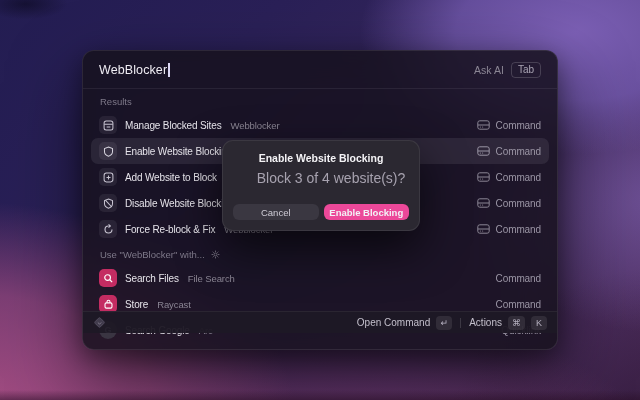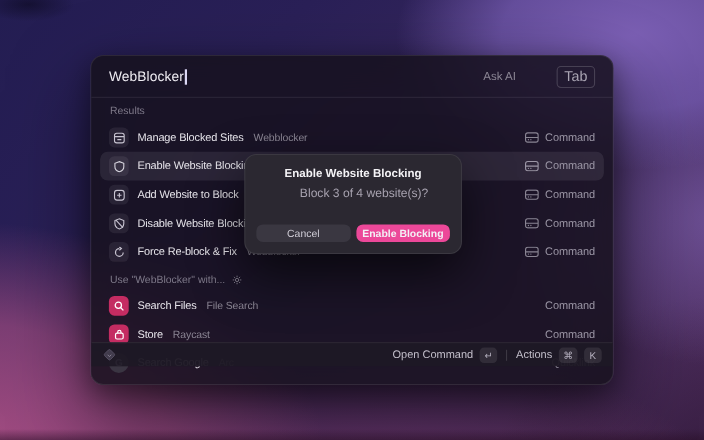--- a/index.html
+++ b/index.html
@@ -24,22 +24,22 @@
     border:1px solid rgba(255,255,255,.09); border-radius:12px;
     box-shadow:0 30px 70px rgba(0,0,0,.55), 0 8px 24px rgba(0,0,0,.4);
     overflow:hidden; color:#e9e7ee;
   }
   .searchbar { height:38px; display:flex; align-items:center; padding:0 16px;
     border-bottom:1px solid rgba(255,255,255,.07); }
   .search-text { font-size:12.5px; color:#efedf3; letter-spacing:.1px; }
   .caret { display:inline-block; width:1.5px; height:14px; background:#dcd8f5; margin-left:1px; vertical-align:-2px; }
   .search-right { margin-left:auto; display:flex; align-items:center; gap:7px; }
   .askai { font-size:10.5px; color:#8b8694; }
-  .tab-badge { font-size:13px; color:#aaa5b3; border:1px solid rgba(255,255,255,.17);
-    border-radius:4px; padding:1px 6px 2px;margin-left:30px; }
+  .tab-badge { font-size:10px; color:#aaa5b3; border:1px solid rgba(255,255,255,.17);
+    border-radius:4px; padding:1px 6px 2px; }
 
   .section-header { font-size:9.5px; color:#7e7989; padding:7px 17px 5px; display:flex; align-items:center; gap:6px; }
   .row { height:26px; margin:0 8px; padding:0 8px; border-radius:7px;
     display:flex; align-items:center; white-space:nowrap; overflow:hidden;text-align:center; }
   .row.selected { background:rgba(255,255,255,.08); }
   .row-icon { width:18px; height:18px; border-radius:5px; flex:0 0 18px;
     display:flex; align-items:center; justify-content:center;
     background:rgba(255,255,255,.07); margin-right:8px; }
   .row-icon.pink { background:#c42c62; }
   .row-icon.circle { background:#3a3542; border-radius:50%; }
@@ -56,21 +56,21 @@
   .footer-right { margin-left:auto; display:flex; align-items:center; gap:6px; }
   .footer-label { font-size:10px; color:#c3bfcb; }
   .kbd { min-width:16px; height:14px; padding:0 4px; border-radius:4px; background:rgba(255,255,255,.09);
     color:#b5b0bf; font-size:9px; display:flex; align-items:center; justify-content:center; }
   .fdiv { width:1px; height:10px; background:rgba(255,255,255,.14); margin:0 2px; }
 
   .dialog { position:absolute; left:222px; top:140px; width:198px; height:91px;
     background:#2b2831; border:1px solid rgba(255,255,255,.08); border-radius:11px;
     box-shadow:0 18px 45px rgba(0,0,0,.65); z-index:5; text-align:center; padding-top:11px; }
   .dialog-title { font-size:10.5px; font-weight:bold; color:#f4f3f6; }
-  .dialog-body { margin-top:5px; font-size:11px; color:#a7a2af; line-height:1.38;margin-left:20px; }
+  .dialog-body { margin-top:5px; font-size:14px; color:#a7a2af; line-height:1.38;margin-left:20px; }
   .dialog-buttons { position:absolute; left:10px; right:10px; bottom:10px; display:flex; gap:5px; }
   .dbtn { flex:1; height:16px; border:none; border-radius:6px; font-family:inherit;
     font-size:9.5px; display:flex; align-items:center; justify-content:center; cursor:pointer; }
   .dbtn.cancel { background:#3a3741; color:#cfccd6; }
   .dbtn.confirm { background:#ec4899; color:#f3f1f6; font-weight:bold; }
 </style>
 </head>
 <body>
 
 <div class="wallpaper"></div>

